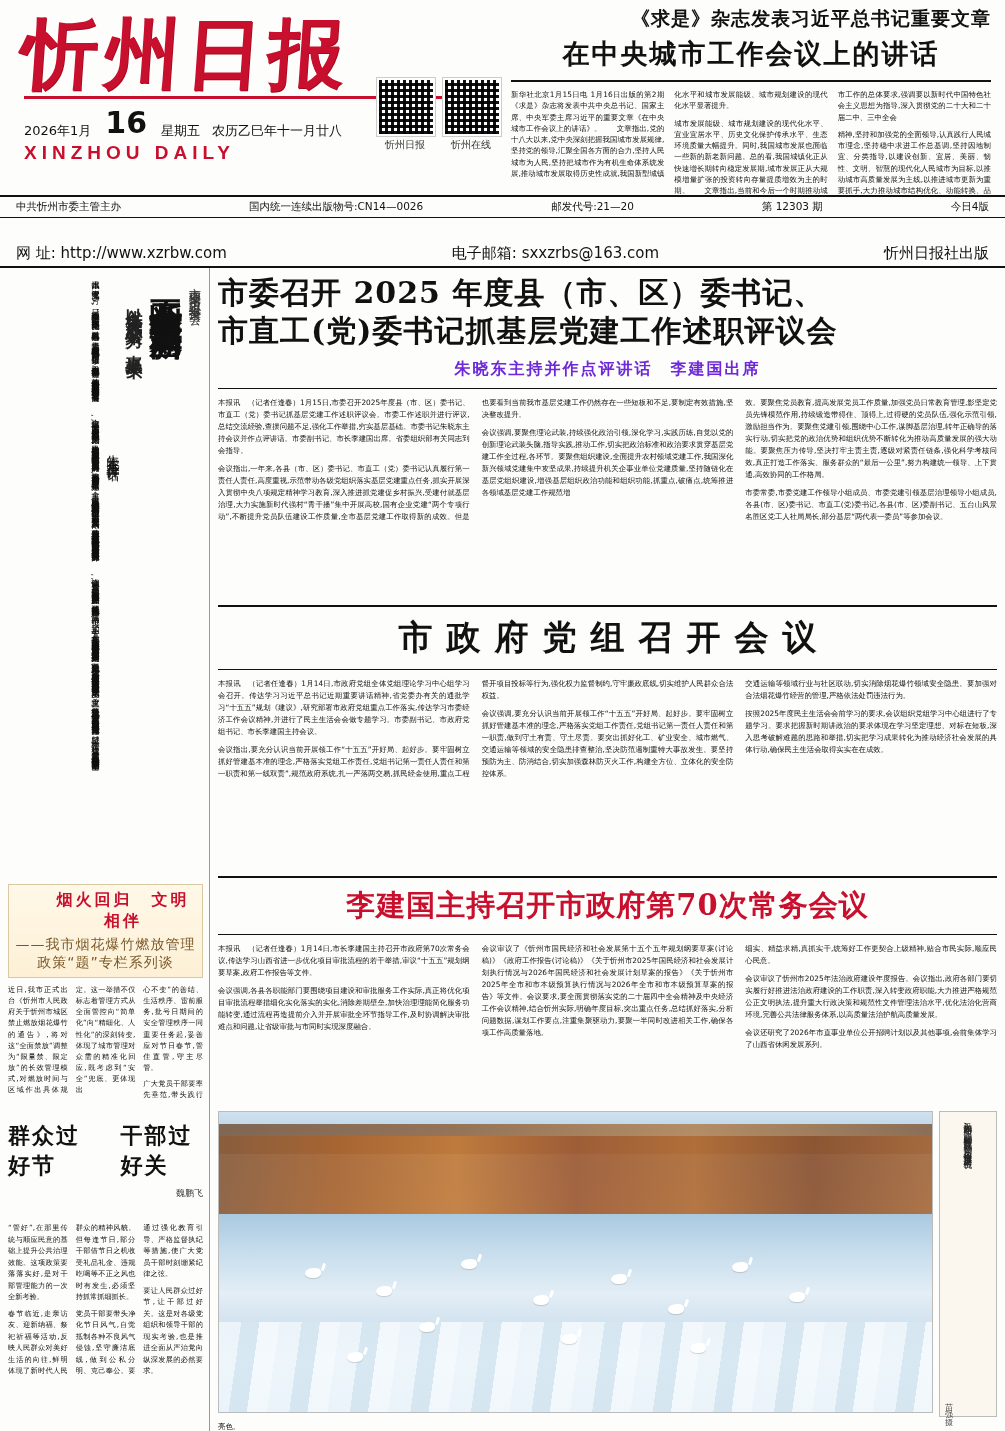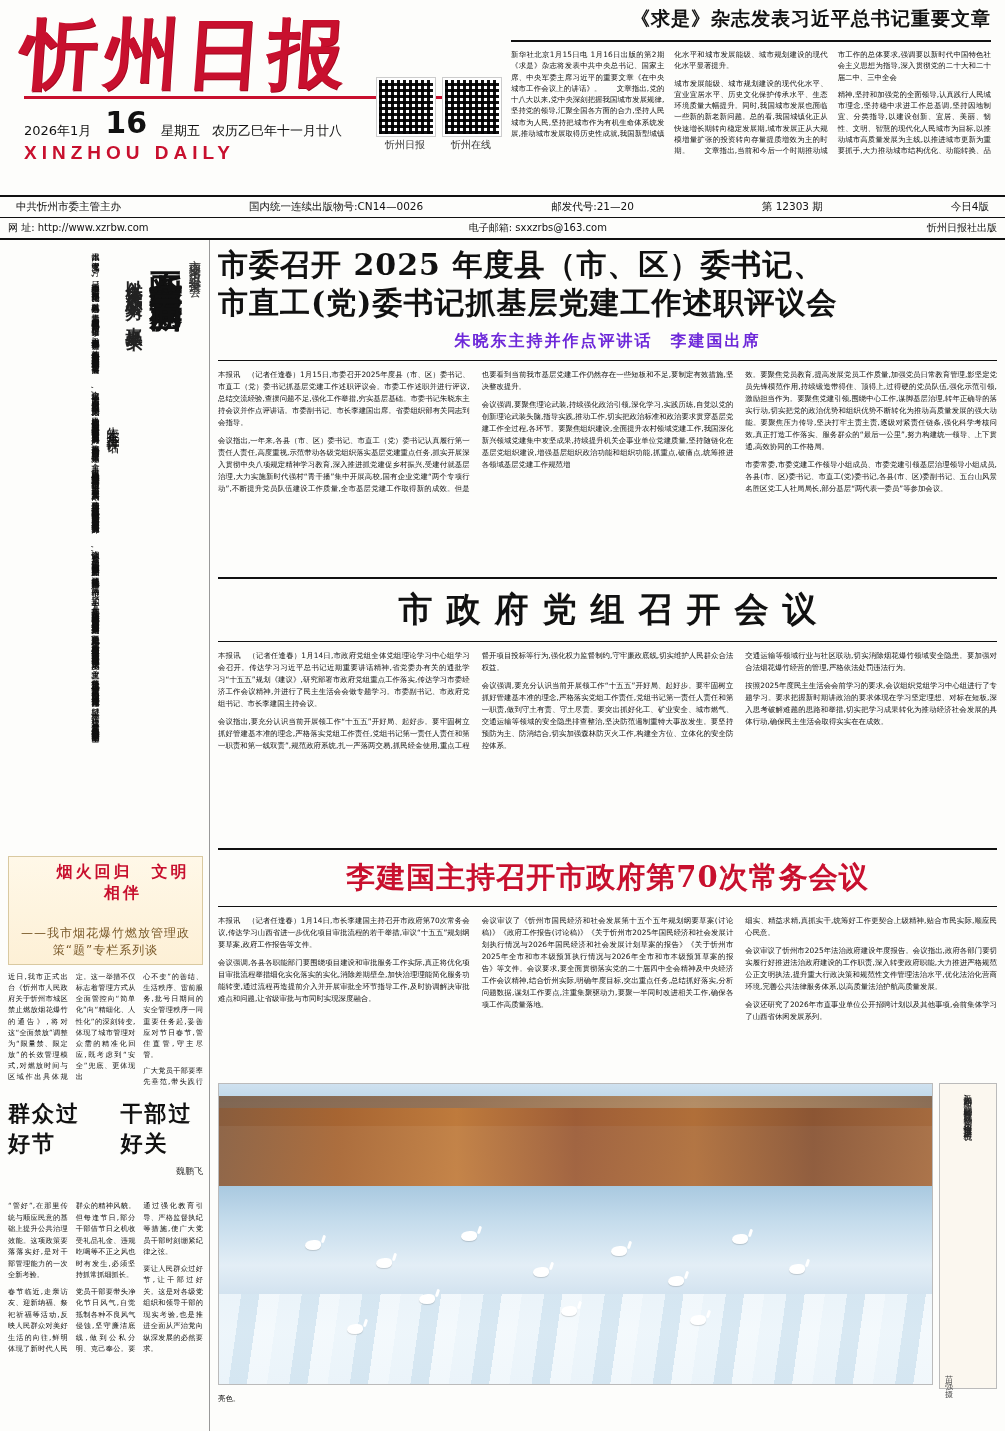--- a/index.html
+++ b/index.html
@@ -43,21 +43,21 @@
   .qr-cap{font-size:10px;margin-top:2px;color:#333;}
 
   .hl-kicker{font-size:19px;font-weight:700;text-align:right;color:#111;letter-spacing:1px;}
   .hl-title{font-size:27px;font-weight:700;text-align:center;letter-spacing:2px;margin-top:4px;color:#111;
     font-family:"DejaVu Serif","Liberation Serif",serif;}
   .hl-rule{height:2px;background:#111;margin:8px 0 7px;}
   .hl-cols{column-count:3;column-gap:10px;font-size:7.4px;line-height:1.52;text-align:justify;color:#111;height:110px;overflow:hidden;}
 
   
   .infobar{border-top:2px solid #111;border-bottom:1px solid #111;font-size:10.5px;display:flex;justify-content:space-between;padding:3px 16px;}
-  .infobar2{border-bottom:2px solid #111;font-size:10px;display:flex;justify-content:space-between;padding:3px 8px;}
+  .infobar2{border-bottom:2px solid #111;font-size:15px;display:flex;justify-content:space-between;padding:3px 16px;margin-top:23px;}
   .infobar2 a{color:#111;text-decoration:none;}
 
   
   .body-grid{display:flex;padding:0;}
   .col-left{width:210px;border-right:1px solid #999;box-sizing:border-box;padding:6px 6px 0 8px;}
   .col-right{flex:1;padding:6px 8px 0 8px;box-sizing:border-box;}
 
   
   .vert-block{display:flex;flex-direction:row-reverse;justify-content:flex-start;height:600px;gap:2px;}
   .vert-title{
@@ -79,25 +79,25 @@
     font-size:13px;letter-spacing:2px;color:#111;height:200px;margin-top:170px;
   }
   .vcol-text{
     writing-mode:vertical-rl;
     font-size:8px;line-height:1.65;height:600px;text-align:justify;color:#111;letter-spacing:0.3px;
   }
 
   
   .banner{margin-top:10px;border:1px solid #d9c9a0;background:linear-gradient(#fff8e8,#fdf0d6);padding:5px 6px;text-align:center;}
   .banner-title{color:#c8102e;font-weight:700;font-size:16px;letter-spacing:3px;margin-left:35px;}
-  .banner-sub{font-size:12px;color:#7a5a2a;margin-top:21px;letter-spacing:1px;}
+  .banner-sub{font-size:14px;color:#7a5a2a;margin-top:4px;letter-spacing:1px;}
 
   .mini-cols{column-count:3;column-gap:8px;font-size:7.2px;line-height:1.55;text-align:justify;margin-top:6px;height:120px;overflow:hidden;}
 
-  .two-head{display:flex;gap:30px;justify-content:center;margin-top:4px;}
+  .two-head{display:flex;gap:30px;justify-content:center;margin-top:13px;}
   .two-head h3{font-family:"DejaVu Serif","Liberation Serif",serif;font-size:22px;font-weight:700;margin:4px 0;letter-spacing:2px;}
   .byline-right{text-align:right;font-size:9px;color:#333;margin:2px 0 4px;}
   .body3{column-count:3;column-gap:8px;font-size:7.2px;line-height:1.6;text-align:justify;height:250px;overflow:hidden;margin-top:22px;}
 
   .redbar-title{background:#c8102e;color:#fff;font-weight:700;font-size:16px;letter-spacing:1px;padding:4px 6px;margin-top:8px;text-align:center;}
 
   
   .big-head{
     font-family:"DejaVu Serif","Liberation Serif",serif;
     font-weight:700;font-size:30px;line-height:1.28;text-align:left;letter-spacing:1px;color:#111;
@@ -165,20 +165,21 @@
         </div>
         <div class="qr">
           <div class="qr-img"></div>
           <div class="qr-cap">忻州在线</div>
         </div>
       </div>
     </div>
 
     <div class="mh-right">
       <div class="hl-kicker">《求是》杂志发表习近平总书记重要文章</div>
+      <div class="hl-title">在中央城市工作会议上的讲话</div>
       <div class="hl-rule"></div>
       <div class="hl-cols">
         <p style="margin:0 0 6px">新华社北京1月15日电 1月16日出版的第2期《求是》杂志将发表中共中央总书记、国家主席、中央军委主席习近平的重要文章《在中央城市工作会议上的讲话》。　　文章指出,党的十八大以来,党中央深刻把握我国城市发展规律,坚持党的领导,汇聚全国各方面的合力,坚持人民城市为人民,坚持把城市作为有机生命体系统发展,推动城市发展取得历史性成就,我国新型城镇化水平和城市发展能级、城市规划建设的现代化水平显著提升。</p>
         <p style="margin:0 0 6px">城市发展能级、城市规划建设的现代化水平、宜业宜居水平、历史文化保护传承水平、生态环境质量大幅提升。同时,我国城市发展也面临一些新的新老新问题。总的看,我国城镇化正从快速增长期转向稳定发展期,城市发展正从大规模增量扩张的投资转向存量提质增效为主的时期。　　文章指出,当前和今后一个时期推动城市工作的总体要求,强调要以新时代中国特色社会主义思想为指导,深入贯彻党的二十大和二十届二中、三中全会</p>
         <p style="margin:0">精神,坚持和加强党的全面领导,认真践行人民城市理念,坚持稳中求进工作总基调,坚持因地制宜、分类指导,以建设创新、宜居、美丽、韧性、文明、智慧的现代化人民城市为目标,以推动城市高质量发展为主线,以推进城市更新为重要抓手,大力推动城市结构优化、动能转换、品质提升、绿色转型、文脉赓续、治理增效,转变城市发展方式和治理方式,走出一条中国特色城市现代化新路子。　　（下转第二版）</p>
       </div>
     </div>
   </div>
 
   <div class="infobar">

